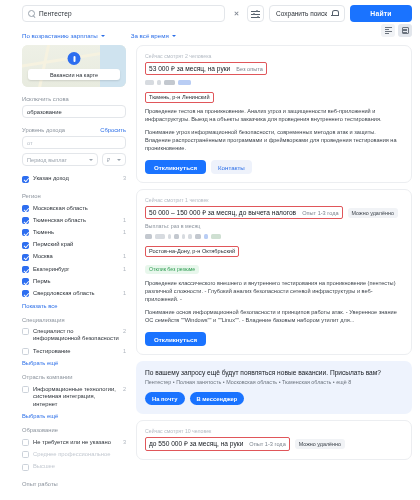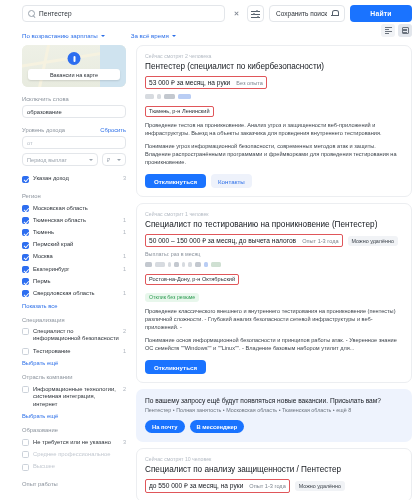--- a/index.html
+++ b/index.html
@@ -439,21 +439,20 @@
       </div>
 
       <div class="f-label tight">Опыт работы</div>
 
     </div>
 
     <div class="results">
 
       <div class="card">
         <div class="card-ts">Сейчас смотрят 2 человека</div>
-        <div class="card-title">Пентестер (специалист по кибербезопасности)</div>
         <div class="salary-row">
           <span class="salary-box">
             <span class="salary">53 000 ₽ за месяц, на руки</span>
             <span class="exp">Без опыта</span>
           </span>
         </div>
         <div class="redacted">
           <span class="rd" style="width:9px;"></span>
           <span class="rd" style="width:4px;"></span>
           <span class="rd dark" style="width:11px;"></span>
@@ -463,21 +462,20 @@
         <div class="desc">Проведение тестов на проникновение. Анализ угроз и защищенности веб-приложений и инфраструктуры. Выезд на объекты заказчика для проведения внутреннего тестирования.</div>
         <div class="desc">Понимание угроз информационной безопасности, современных методов атак и защиты. Владение распространёнными программами и фреймворками для проведения тестирования на проникновение.</div>
         <div class="card-actions">
           <button class="btn-apply">Откликнуться</button>
           <button class="btn-contacts">Контакты</button>
         </div>
       </div>
 
       <div class="card">
         <div class="card-ts">Сейчас смотрит 1 человек</div>
-        <div class="card-title">Специалист по тестированию на проникновение (Пентестер)</div>
         <div class="salary-row">
           <span class="salary-box">
             <span class="salary">50 000 – 150 000 ₽ за месяц, до вычета налогов</span>
             <span class="exp">Опыт 1-3 года</span>
           </span>
           <span class="tag">Можно удалённо</span>
         </div>
         <div class="paynote">Выплаты: раз в месяц</div>
         <div class="redacted">
           <span class="rd dark" style="width:7px;"></span>
@@ -503,21 +501,20 @@
         <div class="sub-title">По вашему запросу ещё будут появляться новые вакансии. Присылать вам?</div>
         <div class="sub-meta">Пентестер • Полная занятость • Московская область • Тюменская область • ещё 8</div>
         <div class="sub-actions">
           <button class="btn-pill">На почту</button>
           <button class="btn-pill">В мессенджер</button>
         </div>
       </div>
 
       <div class="card">
         <div class="card-ts">Сейчас смотрят 10 человек</div>
-        <div class="card-title">Специалист по анализу защищенности / Пентестер</div>
         <div class="salary-row">
           <span class="salary-box">
             <span class="salary">до 550 000 ₽ за месяц, на руки</span>
             <span class="exp">Опыт 1-3 года</span>
           </span>
           <span class="tag">Можно удалённо</span>
         </div>
 
       </div>
 

